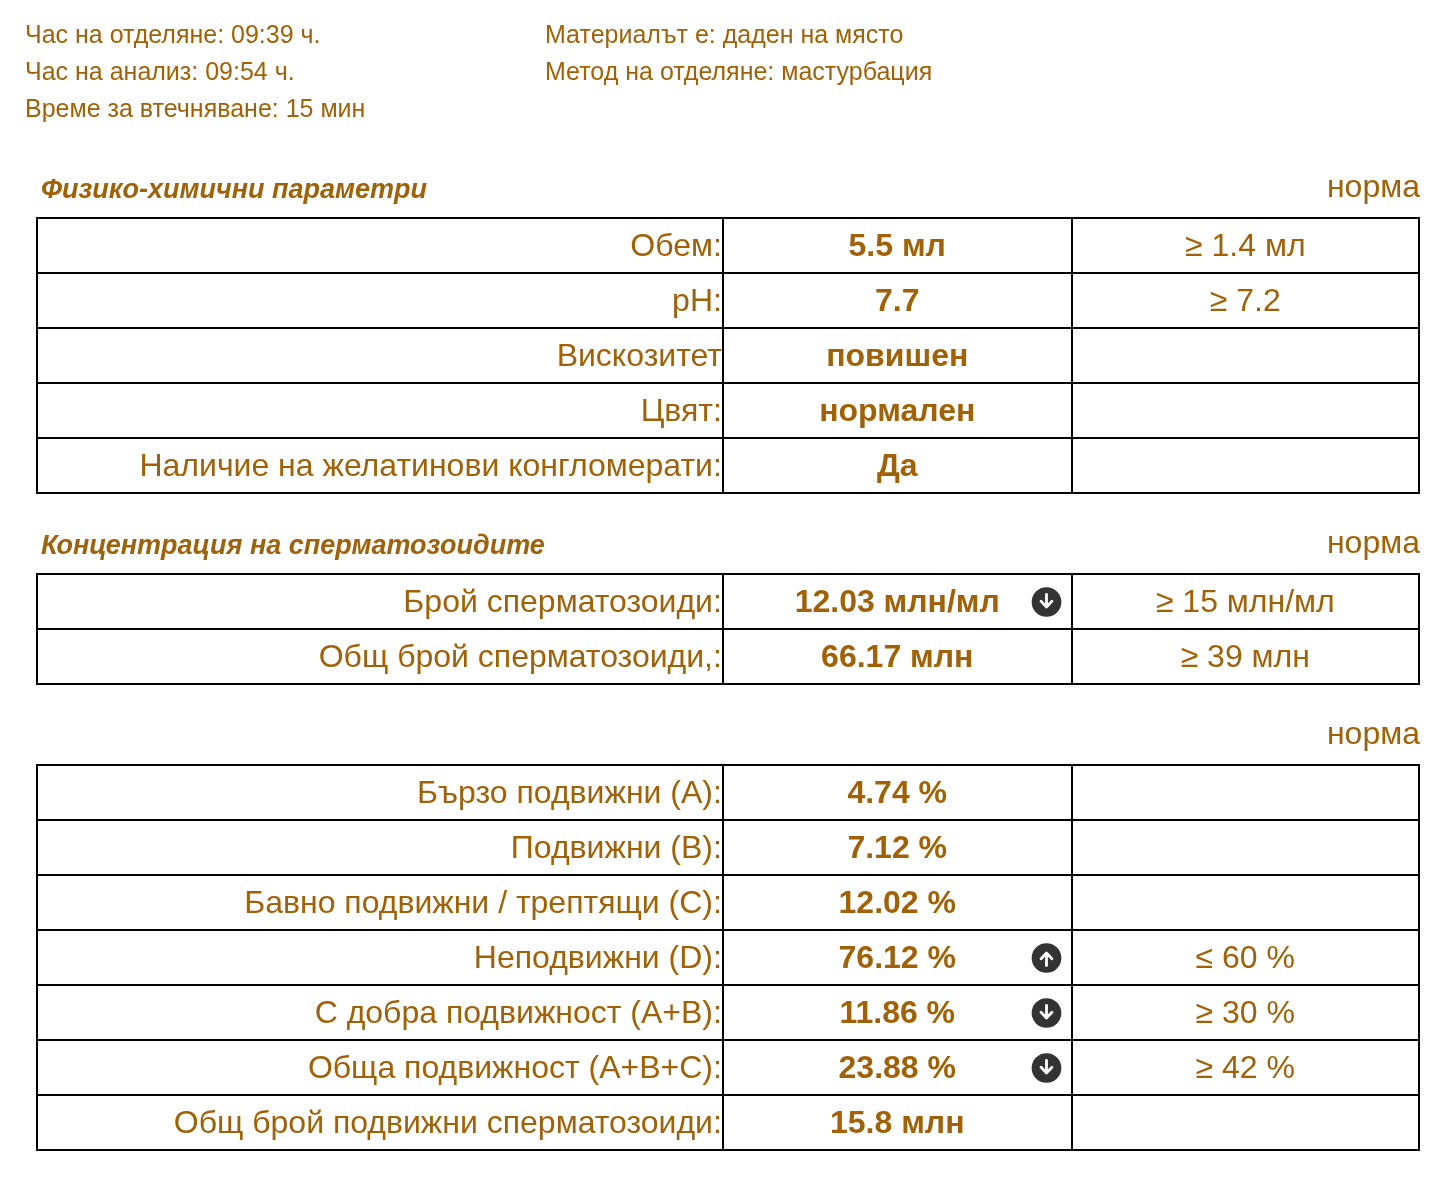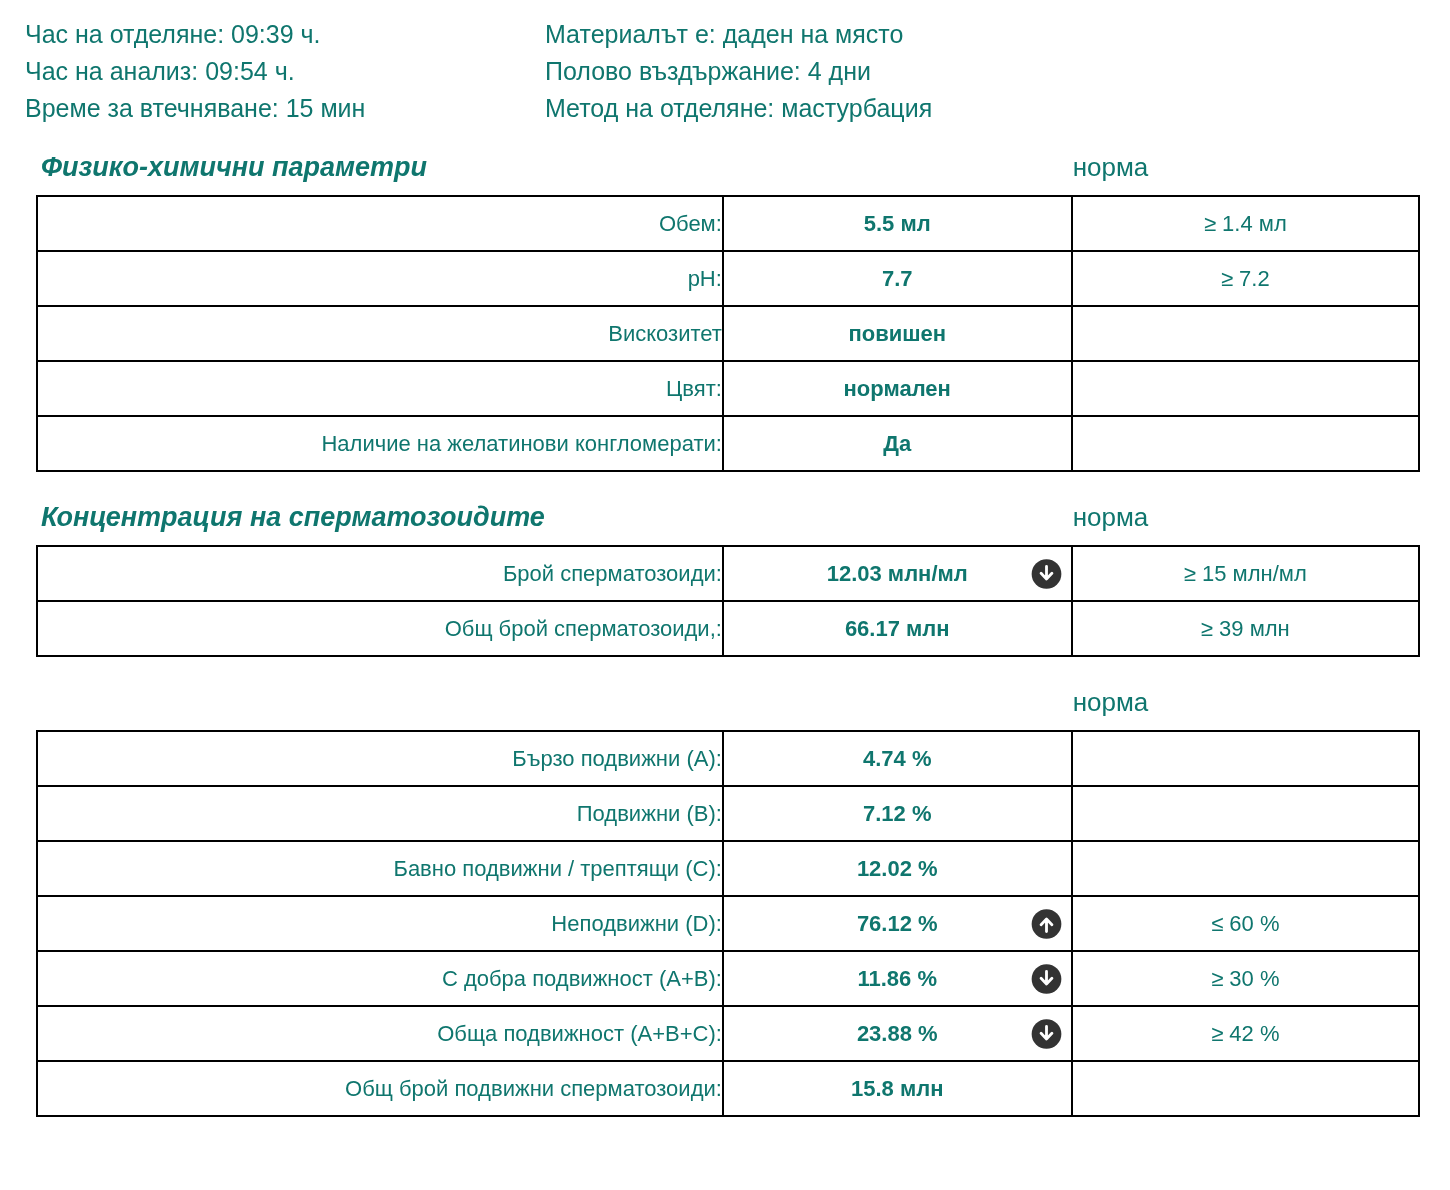--- a/index.html
+++ b/index.html
@@ -5,21 +5,21 @@
   html, body {
     margin: 0;
     padding: 0;
     background: #ffffff;
   }
   .page {
     position: relative;
     width: 1450px;
     height: 1190px;
     background: #ffffff;
-    color: #0f766e;
+    color: #a16207;
     font-family: "Liberation Sans", "DejaVu Sans", sans-serif;
     overflow: hidden;
   }
   .header {
     position: absolute;
     top: 16px;
     left: 25px;
     right: 30px;
     display: flex;
   }
@@ -29,54 +29,54 @@
   }
   .header-col.left { width: 520px; }
   .header-line {
     font-size: 25px;
     line-height: 37px;
     white-space: nowrap;
   }
   .content {
     position: absolute;
     left: 36px;
-    top: 152px;
+    top: 168px;
     width: 1384px;
   }
   .section { margin-top: 0; }
   .section + .section { margin-top: 30px; }
   .section-head {
     display: flex;
     align-items: flex-end;
     margin-bottom: 12px;
   }
   .section-title {
     font-size: 27px;
     font-weight: bold;
     font-style: italic;
     padding-left: 5px;
     white-space: nowrap;
   }
   .norm-head {
     margin-left: auto;
     width: 25.1%;
-    text-align: left;
-    font-size: 26px;
+    text-align: right;
+    font-size: 32px;
     font-weight: normal;
     font-style: normal;
   }
   table.params {
     width: 100%;
     border-collapse: collapse;
     table-layout: fixed;
   }
   table.params td {
     border: 2px solid #000000;
     height: 53px;
-    font-size: 22px;
+    font-size: 32px;
     vertical-align: middle;
     padding: 0;
     background: #ffffff;
   }
   td.cell-label {
     width: 49.7%;
     text-align: right;
     padding-right: 8px;
   }
   td.cell-value {
@@ -106,21 +106,20 @@
 
 <div class="page">
   <div class="header">
     <div class="header-col left" id="hdr-left">
         <div class="header-line">Час на отделяне: 09:39 ч.</div>
         <div class="header-line">Час на анализ: 09:54 ч.</div>
         <div class="header-line">Време за втечняване: 15 мин</div>
       </div>
     <div class="header-col right" id="hdr-right">
         <div class="header-line">Материалът е: даден на място</div>
-        <div class="header-line">Полово въздържание: 4 дни</div>
         <div class="header-line">Метод на отделяне: мастурбация</div>
       </div>
   </div>
   <div class="content" id="sections">
       <div class="section">
         <div class="section-head">
           <div class="section-title">Физико-химични параметри</div>
           <div class="norm-head">норма</div>
         </div>
         <table class="params">

